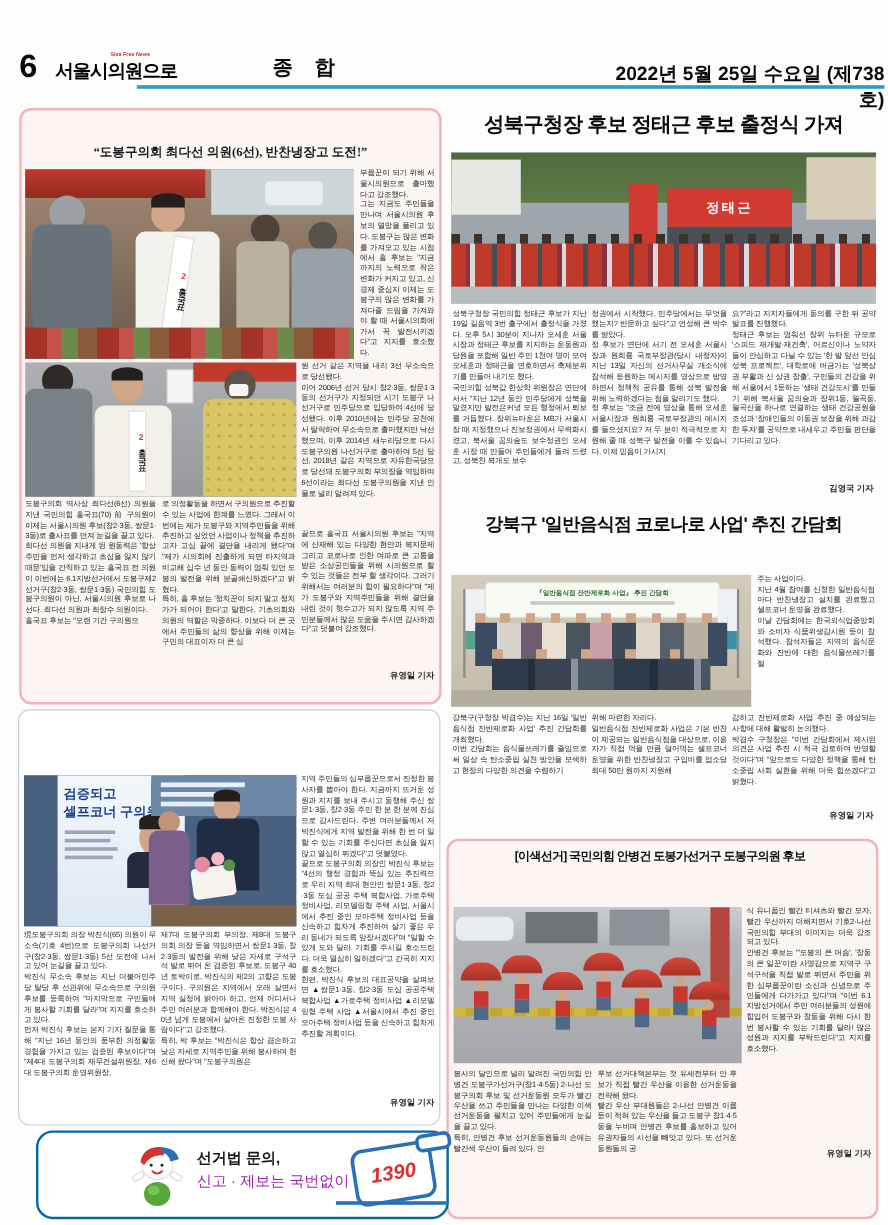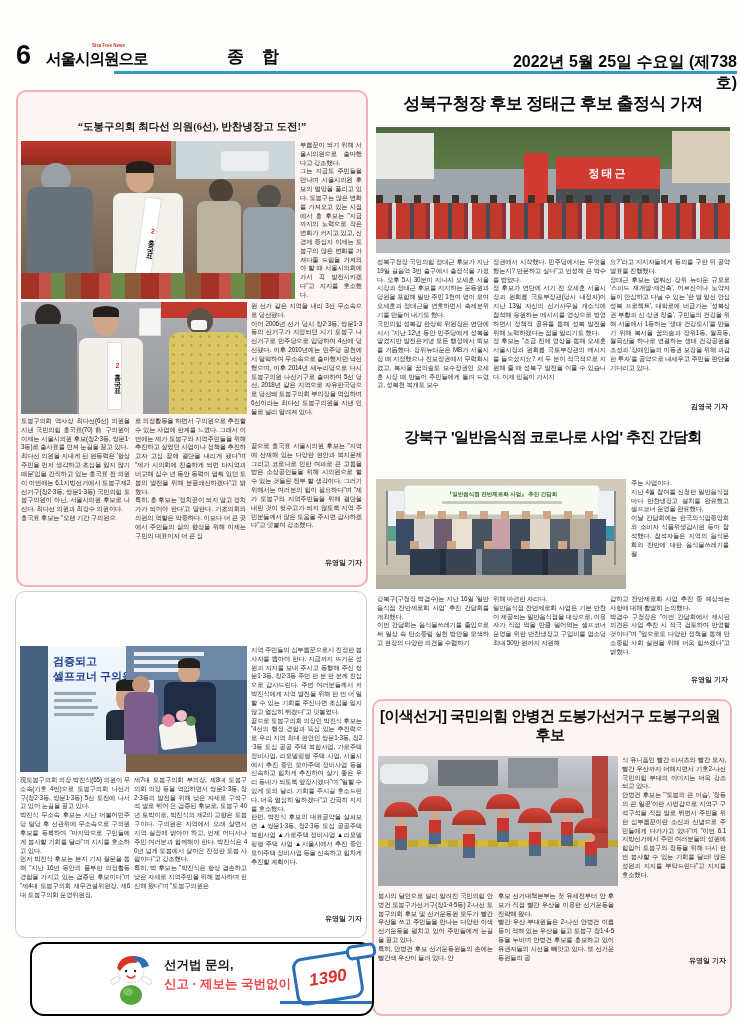--- a/index.html
+++ b/index.html
@@ -176,21 +176,21 @@
 끝으로 도봉구의회 의장인 박진식 후보는 "4선의 행정 경험과 뚝심 있는 추진력으로 우리 지역 최대 현안인 쌍문1·3동, 창2·3동 도심 공공 주택 복합사업, 가로주택 정비사업, 리모델링형 주택 사업, 서울시에서 추진 중인 모아주택 정비사업 등을 신속하고 힘차게 추진하여 살기 좋은 우리 동네가 되도록 앞장서겠다"며 "일할 수 있게 도와 달라. 기회를 주시길 호소드린다. 더욱 열심히 일하겠다"고 간곡히 지지를 호소했다.
 한편, 박진식 후보의 대표공약을 살펴보면 ▲쌍문1·3동, 창2·3동 도심 공공주택 복합사업 ▲가로주택 정비사업 ▲리모델링형 주택 사업 ▲서울시에서 추진 중인 모아주택 정비사업 등을 신속하고 힘차게 추진할 계획이다.</div>
   <div class="a bd" style="left:20px;top:776px;width:110px;height:154px;">現도봉구의회 의장 박진식(65) 의원이 무소속(기호 4번)으로 도봉구의회 나선거구(창2·3동, 쌍문1·3동) 5선 도전에 나서고 있어 눈길을 끌고 있다.
 박진식 무소속 후보는 지난 더불어민주당 탈당 후 선관위에 무소속으로 구의원 후보를 등록하여 "마지막으로 구민들에게 봉사할 기회를 달라"며 지지를 호소하고 있다.
 먼저 박진식 후보는 본지 기자 질문을 통해 "지난 16년 동안의 풍부한 의정활동 경험을 가지고 있는 검증된 후보이다"며 "제4대 도봉구의회 재무건설위원장, 제6대 도봉구의회 운영위원장,</div>
   <div class="a bd" style="left:134px;top:776px;width:113px;height:154px;">제7대 도봉구의회 부의장, 제8대 도봉구의회 의장 등을 역임하면서 쌍문1·3동, 창2·3동의 발전을 위해 낮은 자세로 구석구석 발로 뛰어 온 검증된 후보로, 도봉구 40년 토박이로, 박진식의 제2의 고향은 도봉구이다. 구의원은 지역에서 오래 살면서 지역 실정에 밝아야 하고, 언제 어디서나 주민 여러분과 함께해야 한다. 박진식은 40년 넘게 도봉에서 살아온 진정한 도봉 사람이다"고 강조했다.
 특히, 박 후보는 "박진식은 항상 겸손하고 낮은 자세로 지역주민을 위해 봉사하며 헌신해 왔다"며 "도봉구의원은</div>
   <div class="a by" style="left:251px;top:914px;width:111px;">유영일 기자</div>
 
   <div class="a box-pink" style="left:372px;top:699px;width:356px;height:313px;"></div>
-  <div class="a hl" style="left:376px;top:707px;width:348px;font-size:15px;">[이색선거] 국민의힘 안병건 도봉가선거구 도봉구의원 후보</div>
+  <div class="a hl" style="left:376px;top:707px;width:348px;font-size:10px;">[이색선거] 국민의힘 안병건 도봉가선거구 도봉구의원 후보</div>
 
   <div class="a photo" style="left:378px;top:756px;width:240px;height:130px;background:#b6b9bd;">
     <div class="a" style="left:0;top:0;width:240px;height:34px;background:linear-gradient(180deg,#c9ccd0,#b0b4b8);"></div>
     <div class="a" style="left:60px;top:4px;width:60px;height:26px;background:#6e7478;"></div>
     <div class="a" style="left:130px;top:2px;width:50px;height:30px;background:#8d9298;"></div>
     <div class="a" style="left:2px;top:8px;width:48px;height:20px;background:#e9eced;border-radius:6px;"></div>
     <div class="a" style="left:0;top:34px;width:240px;height:96px;background:linear-gradient(180deg,#b3b5b8,#a6a8ab);"></div>
     <div class="a" style="left:0;top:84px;width:240px;height:7px;background:repeating-linear-gradient(90deg,#d4b83e 0 10px,#c3a72f 10px 20px);"></div>
     <div class="a" style="left:214px;top:0;width:16px;height:92px;background:#b5443c;"></div>
 
@@ -239,35 +239,35 @@
   </div>
 
   <div class="a bd" style="left:622px;top:756px;width:104px;height:196px;">식 유니폼인 빨간 티셔츠와 빨간 모자, 빨간 우산까지 더해지면서 기호2-나선 국민의힘 부대의 이미지는 더욱 강조되고 있다.
 안병건 후보는 "'도봉의 큰 머슴', '창동의 큰 일꾼'이란 사명감으로 지역구 구석구석을 직접 발로 뛰면서 주민을 위한 심부름꾼이란 소신과 신념으로 주민들에게 다가가고 있다"며 "이번 6.1 지방선거에서 주민 여러분들의 성원에 힘입어 도봉구와 창동을 위해 다시 한 번 봉사할 수 있는 기회를 달라! 많은 성원과 지지를 부탁드린다"고 지지를 호소했다.</div>
   <div class="a bd" style="left:378px;top:892px;width:115px;height:116px;">봉사의 달인으로 널리 알려진 국민의힘 안병건 도봉구가선거구(창1·4·5동) 2-나선 도봉구의회 후보 및 선거운동원 모두가 빨간 우산을 쓰고 주민들을 만나는 다양한 이색 선거운동을 펼치고 있어 주민들에게 눈길을 끌고 있다.
 특히, 안병건 후보 선거운동원들의 손에는 빨간색 우산이 들려 있다. 안</div>
   <div class="a bd" style="left:498px;top:892px;width:116px;height:116px;">후보 선거대책본부는 첫 유세전부터 안 후보가 직접 빨간 우산을 이용한 선거운동을 전략해 왔다.
 빨간 우산 부대원들은 2-나선 안병건 이름 등이 적혀 있는 우산을 들고 도봉구 창1·4·5동을 누비며 안병건 후보를 홍보하고 있어 유권자들의 시선을 빼앗고 있다. 또 선거운동원들의 공</div>
   <div class="a by" style="left:622px;top:956px;width:104px;">유영일 기자</div>
 
-  <div class="a" style="left:30px;top:942px;width:340px;height:70px;border:2px solid #000000;border-radius:14px;background:#fff;">
+  <div class="a" style="left:30px;top:942px;width:340px;height:70px;border:2px solid #0369a1;border-radius:14px;background:#fff;">
     <svg class="a" style="left:76px;top:8px;" width="46" height="54" viewBox="0 0 46 54">
       <ellipse cx="23" cy="43" rx="11" ry="10" fill="#58a63a"></ellipse>
       <ellipse cx="20" cy="40" rx="5" ry="4" fill="#79c35b"></ellipse>
       <circle cx="23" cy="18" r="13" fill="#ffffff" stroke="#e2e2e2"></circle>
       <path d="M9 16 Q12 3 27 4 L29 11 Q18 9 12 19 Z" fill="#d6322e"></path>
       <path d="M27 4 Q39 5 41 14 L34 16 Q32 8 26 9 Z" fill="#2b6fb7"></path>
       <circle cx="18" cy="19" r="1.2" fill="#222"></circle>
       <circle cx="27" cy="19" r="1.2" fill="#222"></circle>
       <path d="M19 24 Q23 28 27 24" stroke="#d6322e" stroke-width="1.6" fill="none" stroke-linecap="round"></path>
       <rect x="2" y="26" width="10" height="5" rx="2.5" fill="#ffffff" stroke="#dcdcdc" transform="rotate(-30 7 28)"></rect>
       <rect x="34" y="26" width="10" height="5" rx="2.5" fill="#ffffff" stroke="#dcdcdc" transform="rotate(30 39 28)"></rect>
     </svg>
     <div class="a" style="left:132px;top:13px;font-size:12.5px;font-weight:800;color:#1a1a1a;">선거법 문의,</div>
-    <div class="a" style="left:132px;top:32px;font-size:12.5px;font-weight:700;color:#ef4444;text-align:right;">신고 · 제보는 국번없이</div>
+    <div class="a" style="left:132px;top:32px;font-size:12.5px;font-weight:400;color:#a21caf;text-align:right;">신고 · 제보는 국번없이</div>
     <div class="a" style="left:262px;top:10px;width:62px;height:42px;border:3px solid #2b6fb7;border-radius:10px;background:#fff;transform:rotate(-9deg);display:flex;align-items:center;justify-content:center;">
       <span style="font-size:17px;font-weight:900;font-style:italic;color:#d6322e;">1390</span>
     </div>
     <div class="a" style="left:314px;top:0px;width:24px;height:9px;border:3px solid #2b6fb7;border-radius:6px;background:#fff;transform:rotate(-9deg);"></div>
     <div class="a" style="left:248px;top:57px;width:92px;height:3px;background:#2b6fb7;"></div>
   </div>
 
 </div>
 
 </body></html>

